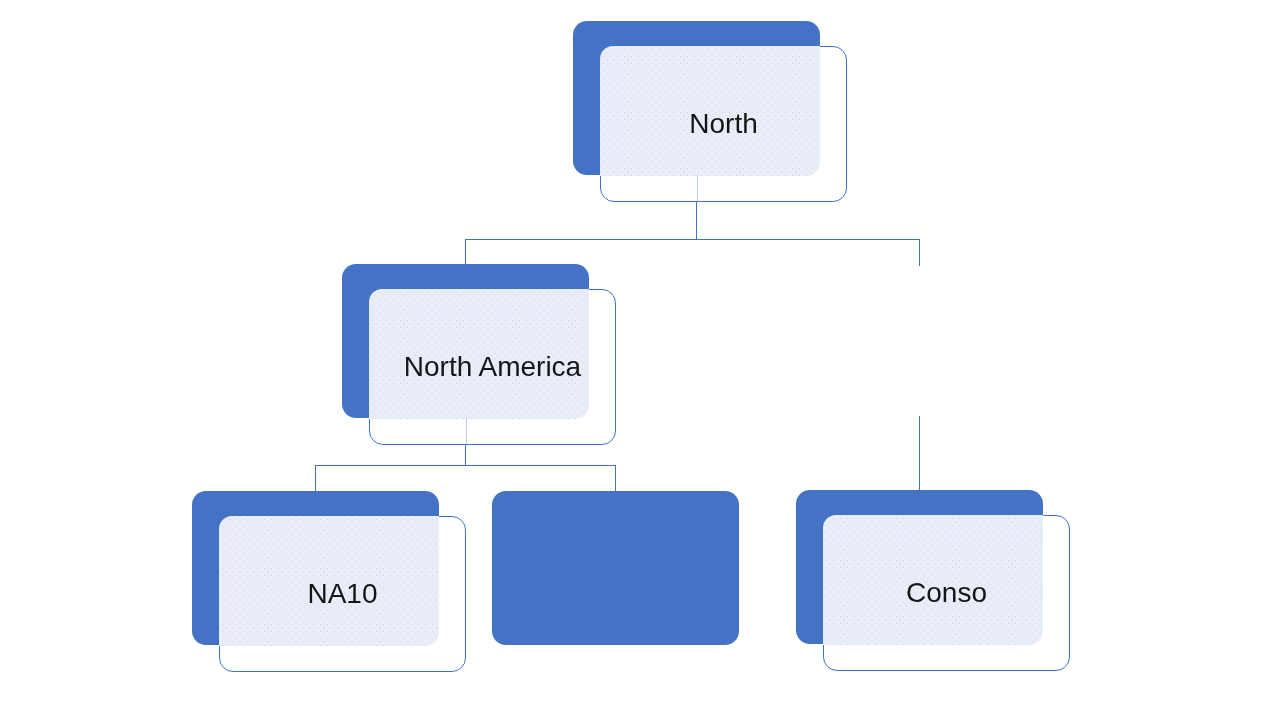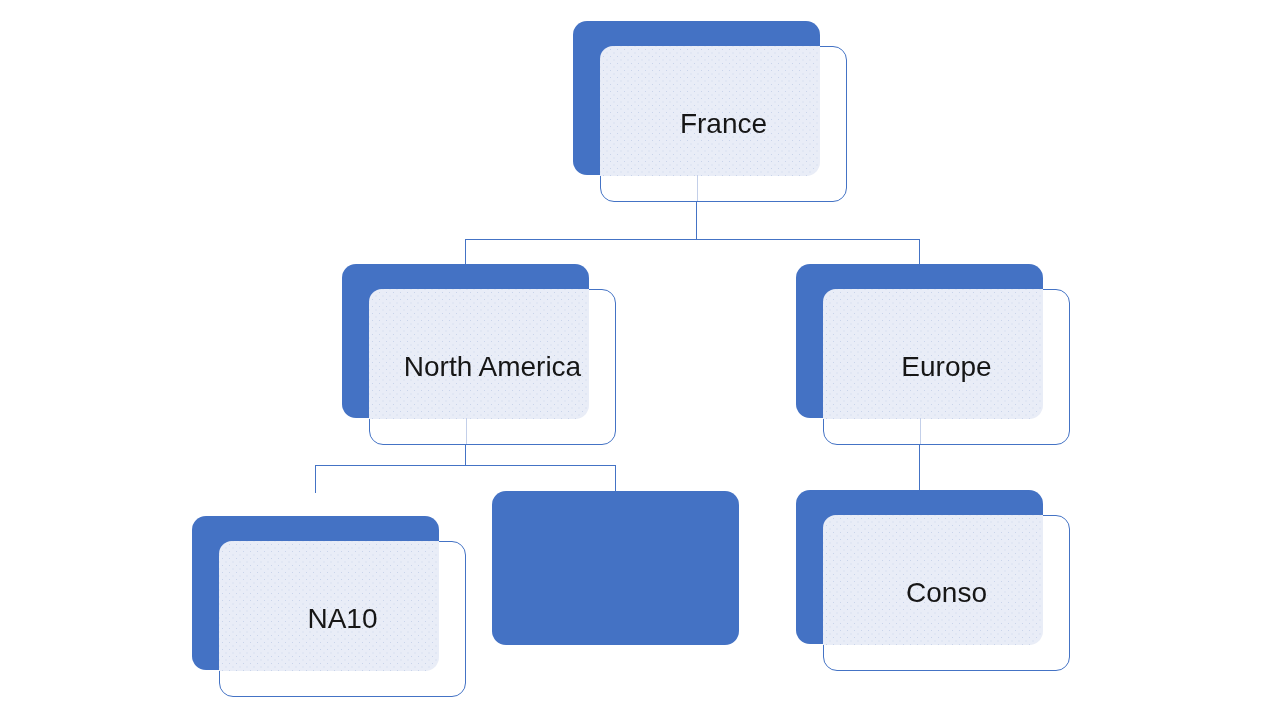--- a/index.html
+++ b/index.html
@@ -105,43 +105,35 @@
     <div class="line" style="left:615px; top:465px; width:1.3px; height:28px;"></div>
 
     <div class="line" style="left:919px; top:416px; width:1.3px; height:76px;"></div>
   </div>
 
   <div class="node" style="left:573px; top:21px;">
     <div class="shadow"></div>
     <div class="card">
       <div class="tint"></div>
       <div class="stub"></div>
-      <span class="label">France</span>
+      <span class="label">North</span>
     </div>
   </div>
 
   <div class="node" style="left:342px; top:264px;">
     <div class="shadow"></div>
     <div class="card">
       <div class="tint"></div>
       <div class="stub"></div>
       <span class="label">North America</span>
     </div>
   </div>
 
-  <div class="node" style="left:796px; top:264px;">
-    <div class="shadow"></div>
-    <div class="card">
-      <div class="tint"></div>
-      <div class="stub"></div>
-      <span class="label">Europe</span>
-    </div>
-  </div>
 
-  <div class="node" style="left:192px; top:516px;">
+  <div class="node" style="left:192px; top:491px;">
     <div class="shadow"></div>
     <div class="card">
       <div class="tint"></div>
       <span class="label">NA10</span>
     </div>
   </div>
 
   <div class="node" style="left:492px; top:491px;">
     <div class="shadow"></div>
   </div>

